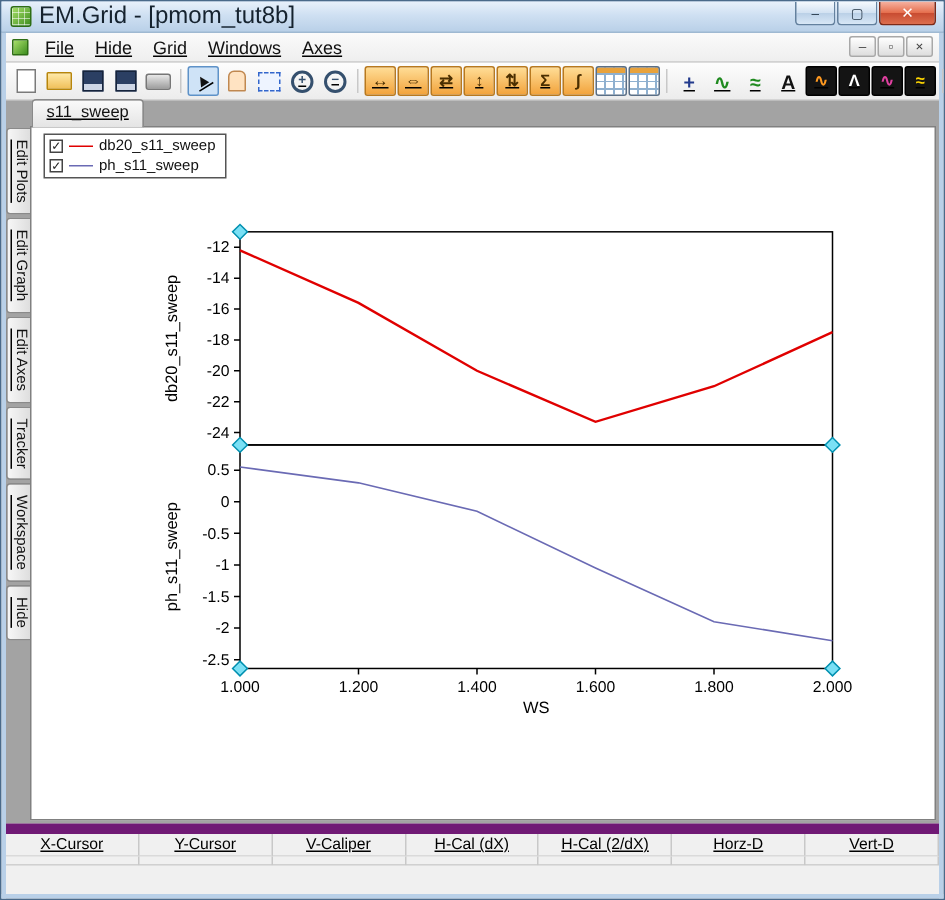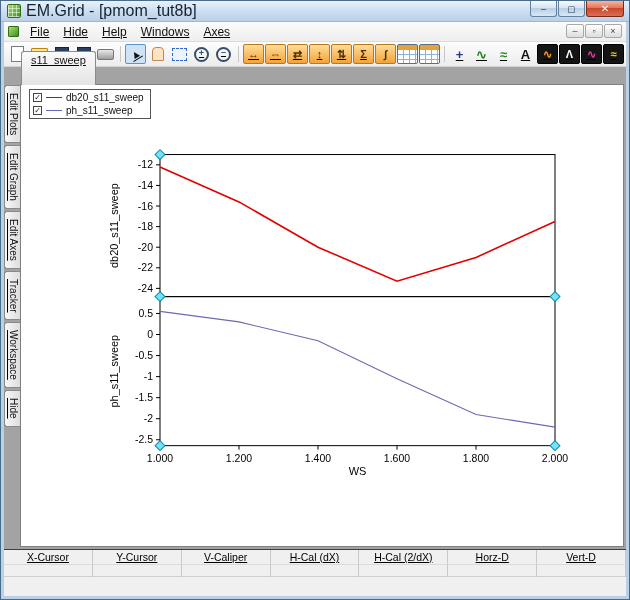--- a/index.html
+++ b/index.html
@@ -65,35 +65,35 @@
   .icon-plain{font-size:13px;font-weight:bold;}
 
   .work-area{flex:1;display:flex;min-height:0;}
   .side-tabs{width:16px;padding-top:18px;display:flex;flex-direction:column;gap:2px;flex:none;}
   .side-tab{writing-mode:vertical-rl;font-size:10px;color:#111;padding:7px 1px;
     background:linear-gradient(90deg,#f7f7f7,#dedede);border:1px solid #8a8a8a;border-right:none;
     border-radius:3px 0 0 3px;text-align:center;white-space:nowrap;}
 
   .doc-area{flex:1;display:flex;flex-direction:column;min-width:0;padding-right:2px;}
   .tab-strip{height:17px;display:flex;align-items:flex-end;padding-left:1px;flex:none;}
-  .doc-tab{height:34px;padding:2px 9px 0;font-size:11px;color:#111;background:linear-gradient(#fafafa,#e4e4e4);
+  .doc-tab{height:19px;padding:2px 9px 0;font-size:11px;color:#111;background:linear-gradient(#fafafa,#e4e4e4);
     border:1px solid #8a8a8a;border-bottom:none;border-radius:3px 3px 0 0;position:relative;z-index:2;margin-bottom:-1px;}
   .chart-panel{flex:1;position:relative;background:#fff;border:1px solid #808080;min-height:0;}
   #chart-svg{position:absolute;inset:0;width:100%;height:100%;}
   #chart-svg text{font-family:"Liberation Sans",sans-serif;fill:#000;}
 
   .legend{position:absolute;left:8px;top:4px;z-index:3;background:#fff;border:1px solid #555;
     padding:2px 6px 2px 3px;display:flex;flex-direction:column;gap:2px;}
   .legend-row{display:flex;align-items:center;gap:4px;height:11px;}
   .legend-check{width:9px;height:9px;border:1px solid #444;background:#fff;font-size:8px;line-height:7px;
     text-align:center;color:#222;flex:none;}
   .legend-swatch{width:16px;height:0;border-top:1px solid;flex:none;}
   .legend-label{font-size:10px;color:#111;white-space:nowrap;}
 
-  .statusbar{height:28px;flex:none;margin-top:2px;background:#f0f0f0;border-top:1px solid #701a75;border-bottom:1px solid #d0d0d0;
+  .statusbar{height:28px;flex:none;margin-top:2px;background:#f0f0f0;border-top:7px solid #701a75;border-bottom:1px solid #d0d0d0;
     display:grid;grid-template-columns:repeat(7,1fr);grid-template-rows:15px 13px;}
   .status-head{font-size:10.5px;color:#000;text-align:center;line-height:15px;
     border-right:1px solid #c8c8c8;border-bottom:1px solid #dadada;overflow:hidden;white-space:nowrap;}
   .status-cell{border-right:1px solid #c8c8c8;font-size:10px;text-align:center;}
   .bottom-filler{height:19px;flex:none;background:#f0f0f0;}
 </style>
 </head>
 <body>
 
 <div class="window">
@@ -107,21 +107,21 @@
       <span class="win-btn close">✕</span>
     </div>
   </div>
 
   <div class="frame">
 
     <div class="menubar">
       <span class="mdi-doc-icon"></span>
       <span class="menu-item">File</span>
       <span class="menu-item">Hide</span>
-      <span class="menu-item">Help</span>
+      <span class="menu-item">Grid</span>
       <span class="menu-item">Windows</span>
       <span class="menu-item">Axes</span>
       <div class="mdi-buttons">
         <span class="mdi-btn">–</span>
         <span class="mdi-btn">▫</span>
         <span class="mdi-btn">×</span>
       </div>
     </div>
 
     <div class="toolbar" id="toolbar">

